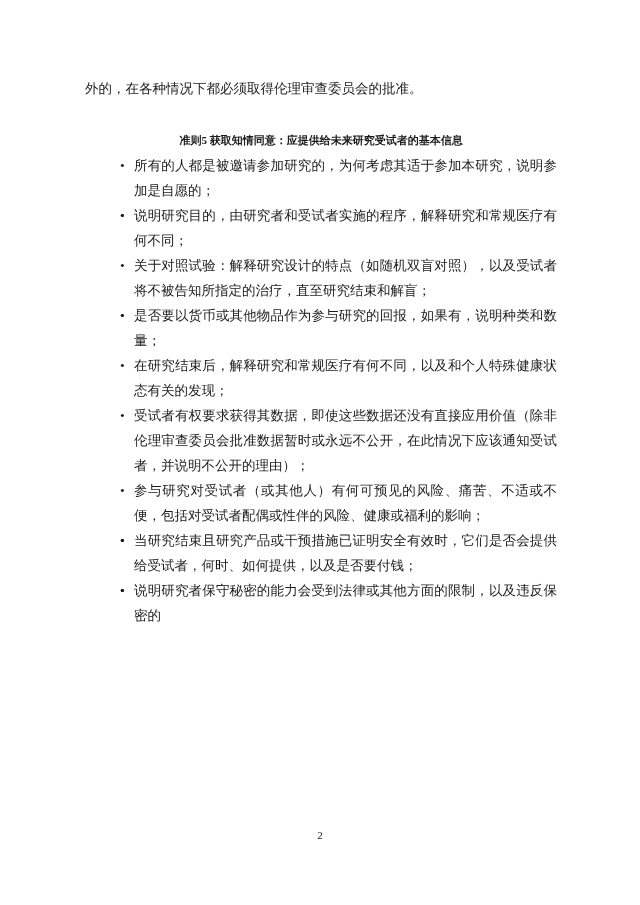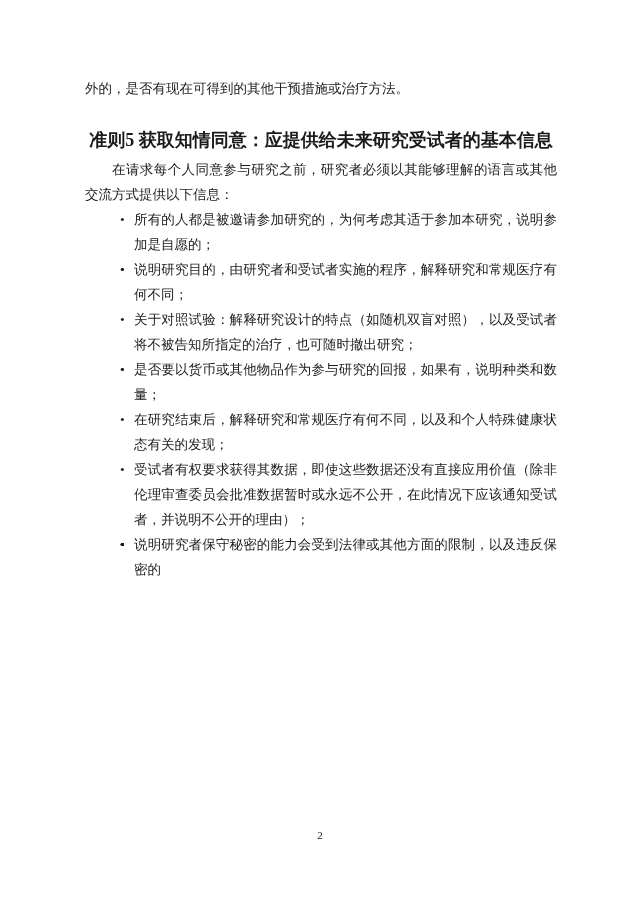--- a/index.html
+++ b/index.html
@@ -17,21 +17,21 @@
     font-family: "Liberation Serif", "DejaVu Serif", serif;
     color: #1b1b1b;
     overflow: hidden;
   }
   .top-line {
     font-size: 13.5px;
     line-height: 25px;
     text-align: justify;
   }
   .heading {
-    font-size: 18px;
+    font-size: 11px;
     font-weight: bold;
     text-align: center;
     margin: 27px 0 0 0;
     line-height: 25px;
   }
   .intro {
     margin: 4px 0 0 0;
     font-size: 13.5px;
     line-height: 25px;
     text-align: justify;
@@ -65,39 +65,38 @@
     font-size: 11px;
     line-height: 14px;
     color: #1b1b1b;
   }
 </style>
 </head>
 <body>
 
 <div class="page">
 
-  <div class="top-line">外的，是否有现在可得到的其他干预措施或治疗方法。</div>
+  <div class="top-line">外的，在各种情况下都必须取得伦理审查委员会的批准。</div>
 
   <h1 class="heading">准则5 获取知情同意：应提供给未来研究受试者的基本信息</h1>
 
-  <p class="intro">在请求每个人同意参与研究之前，研究者必须以其能够理解的语言或其他交流方式提供以下信息：</p>
 
   <ul class="bullets" id="bullet-list">
       <li><span class="bullet-glyph">•</span><span>所有的人都是被邀请参加研究的，为何考虑其适于参加本研究，说明参加是自愿的；</span></li>
       <li><span class="bullet-glyph">•</span></li>
       <li><span class="bullet-glyph">•</span><span>说明研究目的，由研究者和受试者实施的程序，解释研究和常规医疗有何不同；</span></li>
-      <li><span class="bullet-glyph">•</span><span>关于对照试验：解释研究设计的特点（如随机双盲对照），以及受试者将不被告知所指定的治疗，也可随时撤出研究；</span></li>
+      <li><span class="bullet-glyph">•</span><span>关于对照试验：解释研究设计的特点（如随机双盲对照），以及受试者将不被告知所指定的治疗，直至研究结束和解盲；</span></li>
       <li><span class="bullet-glyph">•</span></li>
       <li><span class="bullet-glyph">•</span><span>是否要以货币或其他物品作为参与研究的回报，如果有，说明种类和数量；</span></li>
       <li><span class="bullet-glyph">•</span><span>在研究结束后，解释研究和常规医疗有何不同，以及和个人特殊健康状态有关的发现；</span></li>
       <li><span class="bullet-glyph">•</span><span>受试者有权要求获得其数据，即使这些数据还没有直接应用价值（除非伦理审查委员会批准数据暂时或永远不公开，在此情况下应该通知受试者，并说明不公开的理由）；</span></li>
+      <li><span class="bullet-glyph">•</span><span>参与研究对受试者（或其他人）有何可预见的风险、痛苦、不适或不便，包括对受试者配偶或性伴的风险、健康或福利的影响；</span></li>
       <li><span class="bullet-glyph">•</span></li>
       <li><span class="bullet-glyph">•</span></li>
-      <li><span class="bullet-glyph">•</span></li>
-      <li><span class="bullet-glyph">•</span></li>
+      <li><span class="bullet-glyph">•</span><span>当研究结束且研究产品或干预措施已证明安全有效时，它们是否会提供给受试者，何时、如何提供，以及是否要付钱；</span></li>
       <li><span class="bullet-glyph">•</span></li>
       <li><span class="bullet-glyph">•</span></li>
       <li><span class="bullet-glyph">•</span><span>说明研究者保守秘密的能力会受到法律或其他方面的限制，以及违反保密的</span></li>
     </ul>
 
   <div class="page-footer">2</div>
 
 </div>
 
 </body></html>

